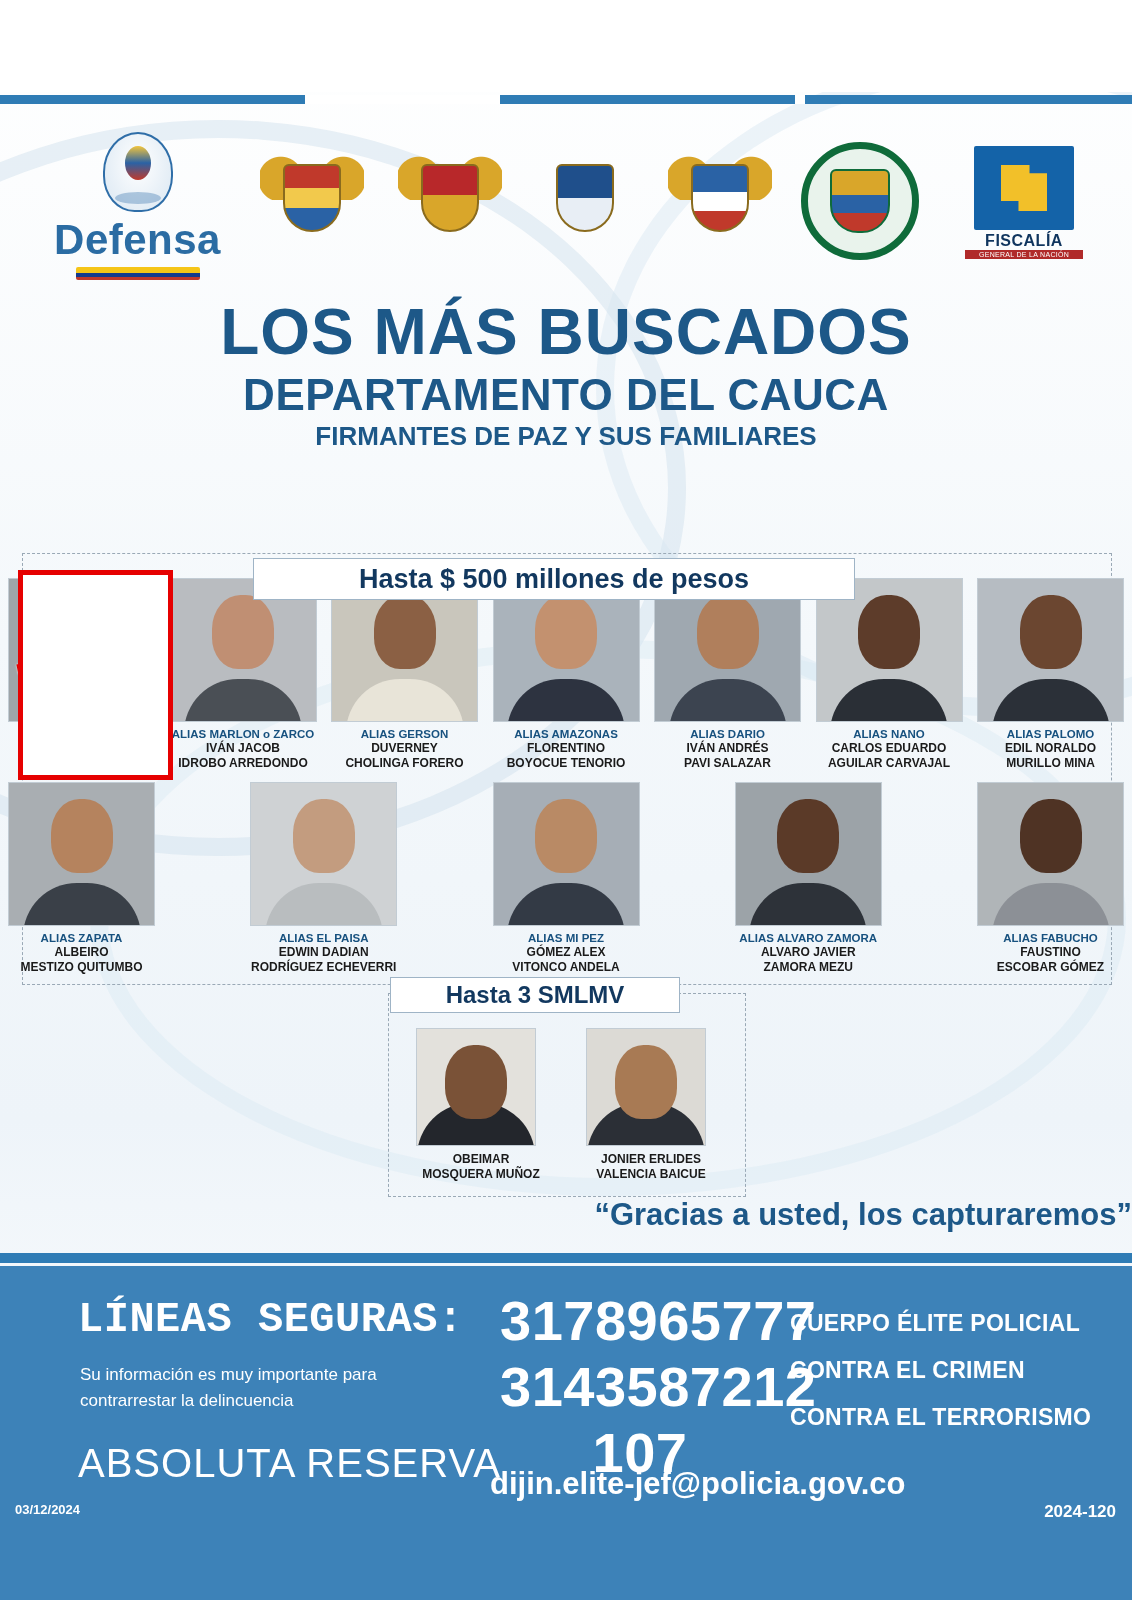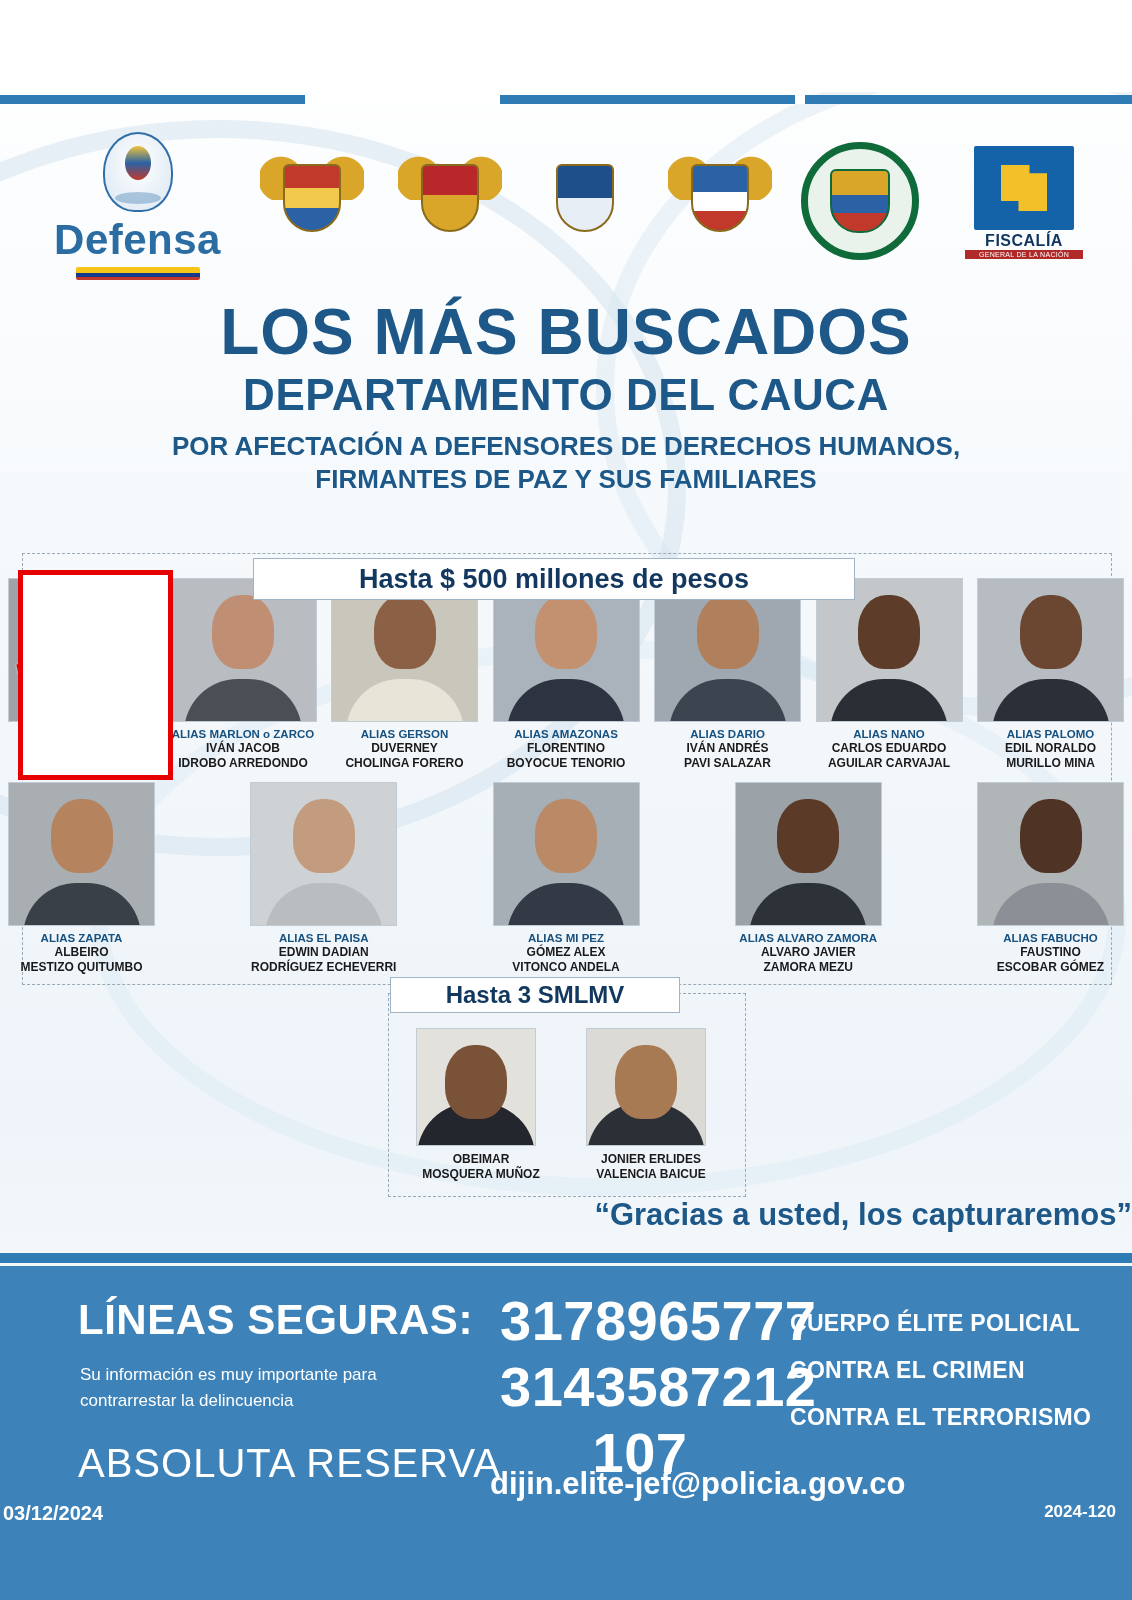--- a/index.html
+++ b/index.html
@@ -229,30 +229,30 @@
   
   .footer-sep {
     position: absolute; top: 1253px; left: 0; width: 100%; height: 10px; background: #2f7cb5;
   }
   .footer {
     position: absolute; top: 1266px; left: 0; width: 100%; height: 334px;
     background: #3d82b8;
     color: #ffffff;
   }
   .footer .lines-title {
-    position: absolute; left: 78px; top: 30px; font-size: 42px; font-weight: bold; letter-spacing: .5px;
+    position: absolute; left: 78px; top: 30px; font-size: 42px; font-weight: bold; letter-spacing: .5px; font-family: Liberation Mono, monospace;
   }
   .footer .info {
     position: absolute; left: 80px; top: 96px; width: 360px; font-size: 17px; line-height: 1.5;
   }
   .footer .reserva {
     position: absolute; left: 78px; top: 175px; font-size: 40px; letter-spacing: 1px;
   }
   .footer .date {
-    position: absolute; left: 3px; top: 236px; font-size: 20px; font-weight: bold;
+    position: absolute; left: 15px; top: 236px; font-size: 13px; font-weight: bold;
   }
   .footer .phones {
     position: absolute; left: 500px; top: 22px; width: 280px; text-align: center;
   }
   .footer .phones div { font-size: 56px; font-weight: bold; line-height: 1.18; letter-spacing: .5px;}
   .footer .units {
     position: absolute; left: 790px; top: 34px; width: 320px;
   }
   .footer .units div { font-size: 23px; font-weight: bold; line-height: 2.05; letter-spacing: .3px;}
   .footer .email {
@@ -318,21 +318,20 @@
     <div class="fiscalia">
       <div class="box"></div>
       <div class="label">FISCALÍA</div>
       <div class="sub">GENERAL DE LA NACIÓN</div>
     </div>
   </div>
 
   <div class="titleblock">
     <div class="t1">LOS MÁS BUSCADOS</div>
     <div class="t2">DEPARTAMENTO DEL CAUCA</div>
-    <div class="t3">POR AFECTACIÓN A DEFENSORES DE DERECHOS HUMANOS,</div>
     <div class="t3" style="margin-top:0">FIRMANTES DE PAZ Y SUS FAMILIARES</div>
   </div>
 
   <div class="mainbox"></div>
   <div class="rewardband">Hasta $ 500 millones de pesos</div>
 
   <div class="grid-row row1" id="row1">
       <div class="person">
         <div class="photo">
           <div class="bg" style="background: rgb(158, 164, 168);"></div>

